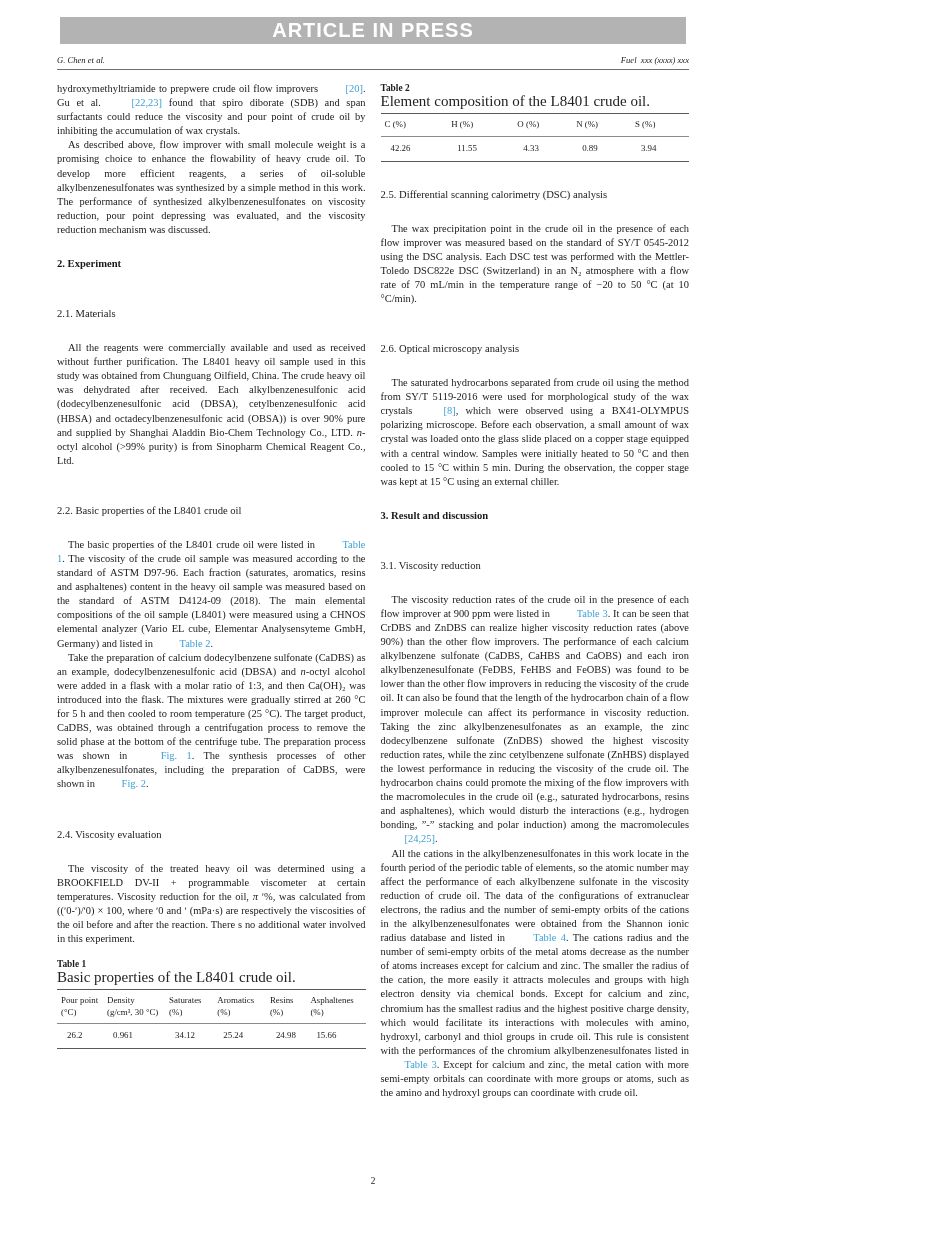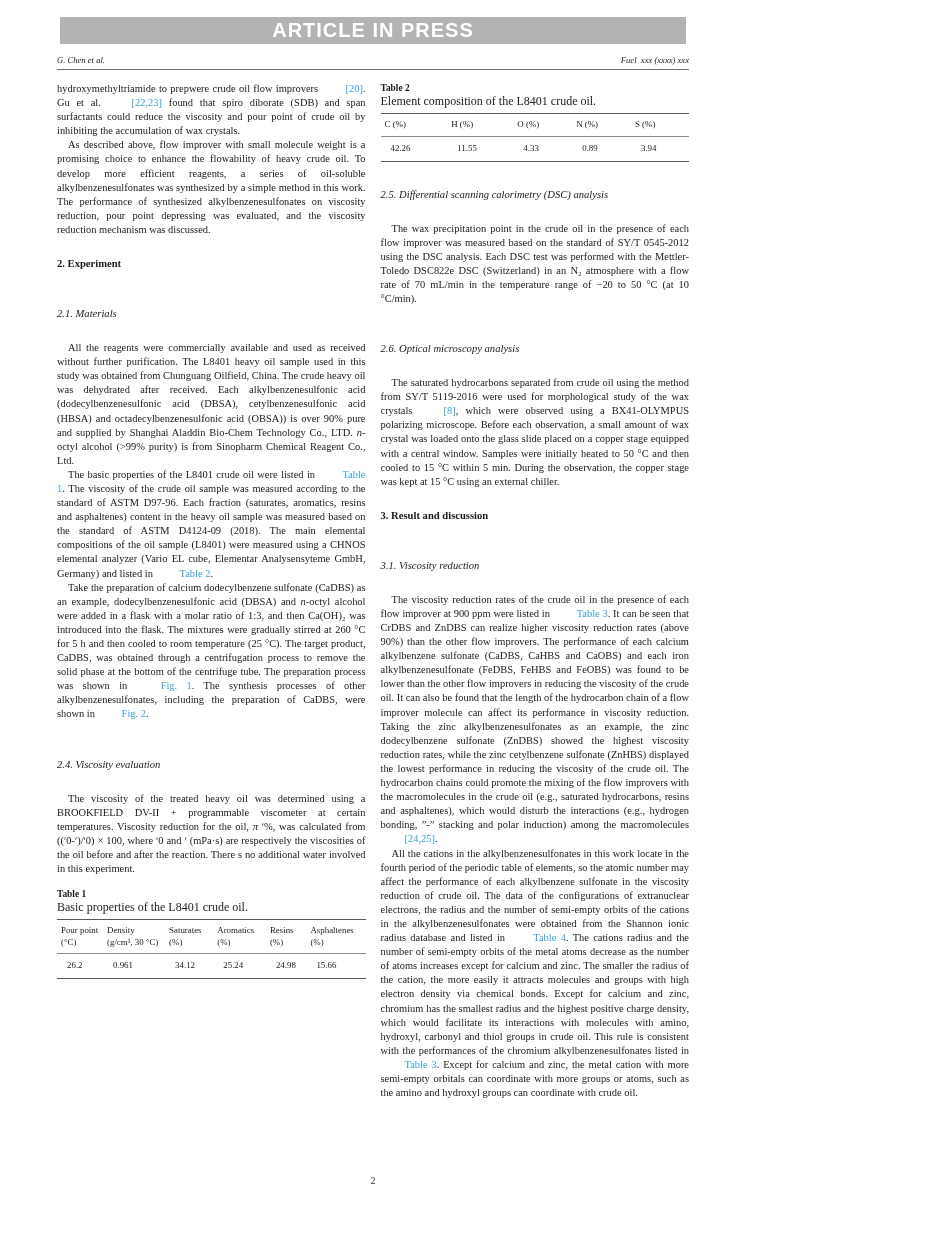--- a/index.html
+++ b/index.html
@@ -24,27 +24,27 @@
   .col { flex: 1; min-width: 0; }
   p.body-par {
     font-size: 10.45px; line-height: 14.1px; text-align: justify;
     margin: 0; text-indent: 11px; hyphens: auto;
   }
   p.body-par.noindent { text-indent: 0; }
   h2.sec {
     font-size: 10.6px; font-weight: bold; margin: 20px 0 20px 0; line-height: 14px;
   }
   h3.subsec {
-    font-size: 10.6px; font-weight: normal; font-style: italic; margin: 36px 0 20px 0; line-height: 14px;
+    font-size: 10.6px; font-weight: normal; margin: 36px 0 20px 0; line-height: 14px;
   }
   .link { color: #3da0d6; padding-left: 24px; }
   .it { font-style: italic; }
   .tablewrap { margin-top: 12px; }
   .tlabel { font-size: 9.4px; font-weight: bold; line-height: 13px; }
-  .tcaption { font-size: 12px; line-height: 13px; margin-bottom: 5px; color: #222; }
+  .tcaption { font-size: 15px; line-height: 13px; margin-bottom: 5px; color: #222; }
   table.datatable {
     width: 100%; border-collapse: collapse; font-size: 8.9px;
     border-top: 1px solid #595959; border-bottom: 1px solid #595959;
   }
   table.datatable th {
     text-align: left; font-weight: normal; vertical-align: top;
     padding: 5px 4px 5px 4px; border-bottom: 1px solid #8a8a8a; line-height: 11.5px;
   }
   table.datatable td { padding: 6px 4px 7px 10px; line-height: 11px; }
   .pagenum {
@@ -71,20 +71,21 @@
   <div class="columns">
 
     <div class="col">
       <p class="body-par noindent"><span>hydroxymethyltriamide to prepwere crude oil flow improvers </span><span class="link">[20]</span><span>. Gu et al. </span><span class="link">[22,23]</span><span> found that spiro diborate (SDB) and span surfactants could reduce the viscosity and pour point of crude oil by inhibiting the accumulation of wax crystals.</span></p>
       <p class="body-par"><span>As described above, flow improver with small molecule weight is a promising choice to enhance the flowability of heavy crude oil. To develop more efficient reagents, a series of oil-soluble alkylbenzenesulfonates was synthesized by a simple method in this work. The performance of synthesized alkylbenzenesulfonates on viscosity reduction, pour point depressing was evaluated, and the viscosity reduction mechanism was discussed.</span></p>
 
       <h2 class="sec">2. Experiment</h2>
       <h3 class="subsec">2.1. Materials</h3>
       <p class="body-par"><span>All the reagents were commercially available and used as received without further purification. The L8401 heavy oil sample used in this study was obtained from Chunguang Oilfield, China. The crude heavy oil was dehydrated after received. Each alkylbenzenesulfonic acid (dodecylbenzenesulfonic acid (DBSA), cetylbenzenesulfonic acid (HBSA) and octadecylbenzenesulfonic acid (OBSA)) is over 90% pure and supplied by Shanghai Aladdin Bio-Chem Technology Co., LTD. </span><span class="it">n</span><span>-octyl alcohol (&gt;99% purity) is from Sinopharm Chemical Reagent Co., Ltd.</span></p>
 
+      <h3 class="subsec">2.2. Basic properties of the L8401 crude oil</h3>
       <p class="body-par"><span>The basic properties of the L8401 crude oil were listed in </span><span class="link">Table 1</span><span>. The viscosity of the crude oil sample was measured according to the standard of ASTM D97-96. Each fraction (saturates, aromatics, resins and asphaltenes) content in the heavy oil sample was measured based on the standard of ASTM D4124-09 (2018). The main elemental compositions of the oil sample (L8401) were measured using a CHNOS elemental analyzer (Vario EL cube, Elementar Analysensyteme GmbH, Germany) and listed in </span><span class="link">Table 2</span><span>.</span></p>
 
       <p class="body-par"><span>Take the preparation of calcium dodecylbenzene sulfonate (CaDBS) as an example, dodecylbenzenesulfonic acid (DBSA) and </span><span class="it">n</span><span>-octyl alcohol were added in a flask with a molar ratio of 1:3, and then Ca(OH)₂ was introduced into the flask. The mixtures were gradually stirred at 260 °C for 5 h and then cooled to room temperature (25 °C). The target product, CaDBS, was obtained through a centrifugation process to remove the solid phase at the bottom of the centrifuge tube. The preparation process was shown in </span><span class="link">Fig. 1</span><span>. The synthesis processes of other alkylbenzenesulfonates, including the preparation of CaDBS, were shown in </span><span class="link">Fig. 2</span><span>.</span></p>
 
       <h3 class="subsec">2.4. Viscosity evaluation</h3>
       <p class="body-par"><span>The viscosity of the treated heavy oil was determined using a BROOKFIELD DV-II + programmable viscometer at certain temperatures. Viscosity reduction for the oil, </span><span class="it">π</span><span> ʹ%, was calculated from ((ʹ0-ʹ)/ʹ0) × 100, where ʹ0 and ʹ (mPa·s) are respectively the viscosities of the oil before and after the reaction. There s no additional water involved in this experiment.</span></p>
 
       <div class="tablewrap">
         <div class="tlabel">Table 1</div>
         <div class="tcaption">Basic properties of the L8401 crude oil.</div>

